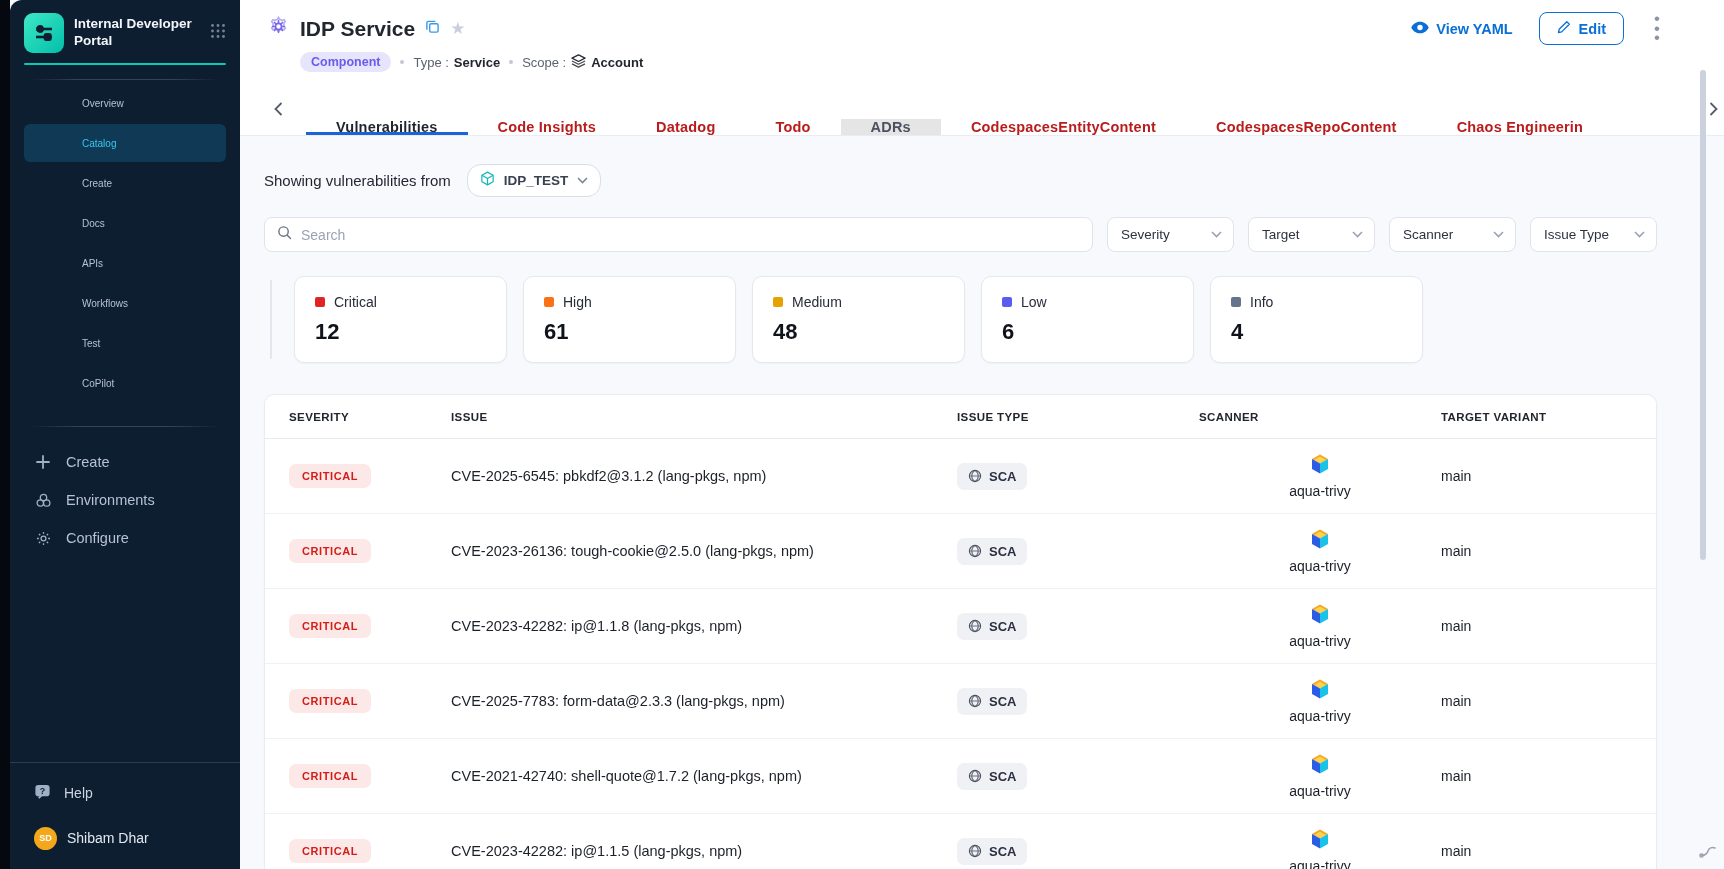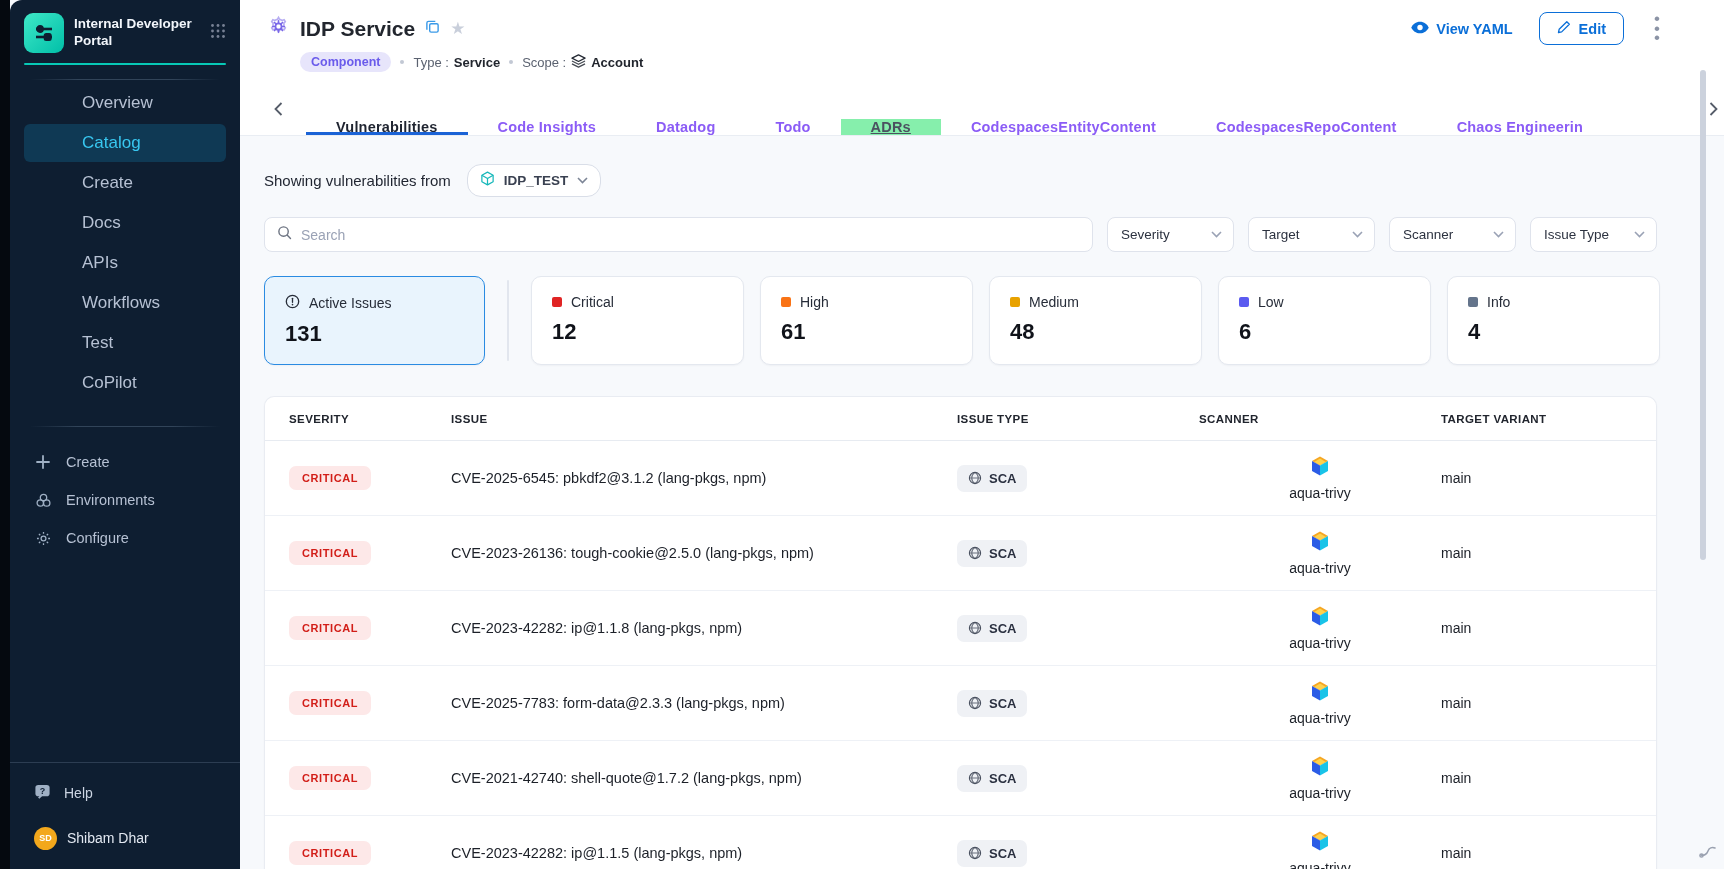--- a/index.html
+++ b/index.html
@@ -9,21 +9,21 @@
   
   .left-rail { position:absolute; left:0; top:0; width:10px; height:869px; background:#05090f; }
   .sidebar { position:absolute; left:10px; top:0; width:230px; height:869px; background:#0e1e31; border-top-left-radius:12px; color:#bac4d6; }
   .sb-head { display:flex; align-items:center; gap:10px; padding:13px 14px 0 14px; }
   .logo-box { width:40px; height:40px; border-radius:9px; background:linear-gradient(135deg,#3fe8c7,#00bfa8); display:flex; align-items:center; justify-content:center; flex:0 0 auto; }
   .sb-title { color:#f2f6fb; font-size:13.5px; font-weight:bold; line-height:1.25; width:118px; }
   .grid-dots { margin-left:auto; opacity:.85; }
   .sb-teal-line { height:2px; background:#07c9b6; margin:10px 14px 0 14px; border-radius:2px; }
   .sb-div { height:1px; background:linear-gradient(90deg,transparent,#314459 25%,#314459 75%,transparent); margin:14px 20px 0 20px; }
   .sb-nav { margin-top:4px; }
-  .sb-item { height:38px; display:flex; align-items:center; padding-left:58px; font-size:17px; color:#b6c1d3; margin:2px 14px; border-radius:6px; cursor:pointer; }
+  .sb-item { height:38px; display:flex; align-items:center; padding-left:58px; font-size:10px; color:#b6c1d3; margin:2px 14px; border-radius:6px; cursor:pointer; }
   .sb-item.active { background:#0f3954; color:#38c7f0; }
   .sb-actions { margin-top:16px; }
   .sb-action { height:38px; display:flex; align-items:center; gap:14px; padding-left:24px; font-size:14.5px; color:#b6c1d3; cursor:pointer; }
   .sb-action .ico { width:18px; display:flex; justify-content:center; color:#9fb0c4; }
   .sb-bottom { position:absolute; left:0; right:0; bottom:0; }
   .sb-bottom .sb-div2 { height:1px; background:#2c3d52; margin:0; }
   .help-row { height:44px; display:flex; align-items:center; gap:13px; padding-left:24px; font-size:14px; color:#cbd4e2; margin-top:8px; cursor:pointer;}
   .user-row { height:46px; display:flex; align-items:center; gap:10px; padding-left:24px; margin-bottom:8px; cursor:pointer; }
   .avatar { width:23px; height:23px; border-radius:50%; background:#f3a81c; color:#fff; font-size:9px; font-weight:bold; display:flex; align-items:center; justify-content:center; }
   .user-name { font-size:14px; color:#e2e8f1; }
@@ -43,23 +43,23 @@
   .pill { background:#e7e5fb; color:#6a5beb; font-size:12.5px; font-weight:bold; padding:3px 11px; border-radius:11px; }
   .dot-sep { width:4px; height:4px; border-radius:50%; background:#c2c8d4; }
   .meta-strong { color:#22262e; font-weight:bold; }
   .meta-kv { display:flex; align-items:center; gap:5px; }
 
   
   .tabs-bar { background:#fff; height:54px; border-bottom:1px solid #e9edf3; display:flex; align-items:flex-end; position:relative; padding-left:66px; overflow:hidden; }
   .tab-chevron { position:absolute; top:0; bottom:0; display:flex; align-items:center; color:#555c69; cursor:pointer; }
   .tab-chevron.left { left:34px; }
   .tab-chevron.right { right:6px; background:#fff; padding-left:4px;}
-  .tab { display:flex; align-items:center; padding:0 30px; font-size:14.5px; font-weight:bold; color:#8b5cf6; white-space:nowrap; cursor:pointer; letter-spacing:.2px; }
+  .tab { display:flex; align-items:center; padding:0 30px; font-size:14.5px; font-weight:bold; color:#b91c1c; white-space:nowrap; cursor:pointer; letter-spacing:.2px; }
   .tab.active { color:#1f2430; box-shadow:inset 0 -3px 0 #1b63d6; }
-  .tab.hovered { color:#4b5160; background:#86efac;text-decoration:underline; }
+  .tab.hovered { color:#4b5160; background:#e5e5e5; }
 
   .content { padding:0 0 0 24px; }
 
   
   .showing-row { display:flex; align-items:center; gap:16px; margin-top:28px; }
   .showing-label { font-size:15px; font-weight:normal; color:#1f2430; }
   .project-select { display:flex; align-items:center; gap:9px; background:#fff; border:1px solid #d9dee8; border-radius:14px; height:33px; padding:0 12px 0 12px; cursor:pointer; }
   .project-name { font-size:13.5px; font-weight:bold; color:#3a4151; }
 
   
@@ -325,33 +325,20 @@
       </div>
       <div class="filter-select">
         <span>Issue Type</span>
         <svg width="11" height="7" viewBox="0 0 11 7" fill="none" stroke="#9aa2b5" stroke-width="1.6">
             <path d="M1 1l4.5 4.5L10 1"></path>
           </svg>
       </div>
     </div>
 
     <div class="cards-row">
-      <div class="card selected">
-        <div class="card-label">
-          <span>
-            <svg width="15" height="15" viewBox="0 0 16 16" fill="none" stroke="#262c38" stroke-width="1.4">
-                <circle cx="8" cy="8" r="6.6"></circle>
-                <path d="M8 4.6v4.2" stroke-linecap="round"></path>
-                <circle cx="8" cy="11.3" r=".9" fill="#262c38" stroke="none"></circle>
-              </svg>
-          </span>
-          <span>Active Issues</span>
-        </div>
-        <div class="card-value">131</div>
-      </div>
       <div class="cards-divider"></div>
       <div class="card">
         <div class="card-label">
             <span class="sev-dot dot-critical"></span>
           <span>Critical</span>
           </div>
         <div class="card-value">12</div>
       </div>
       <div class="card">
         <div class="card-label">

